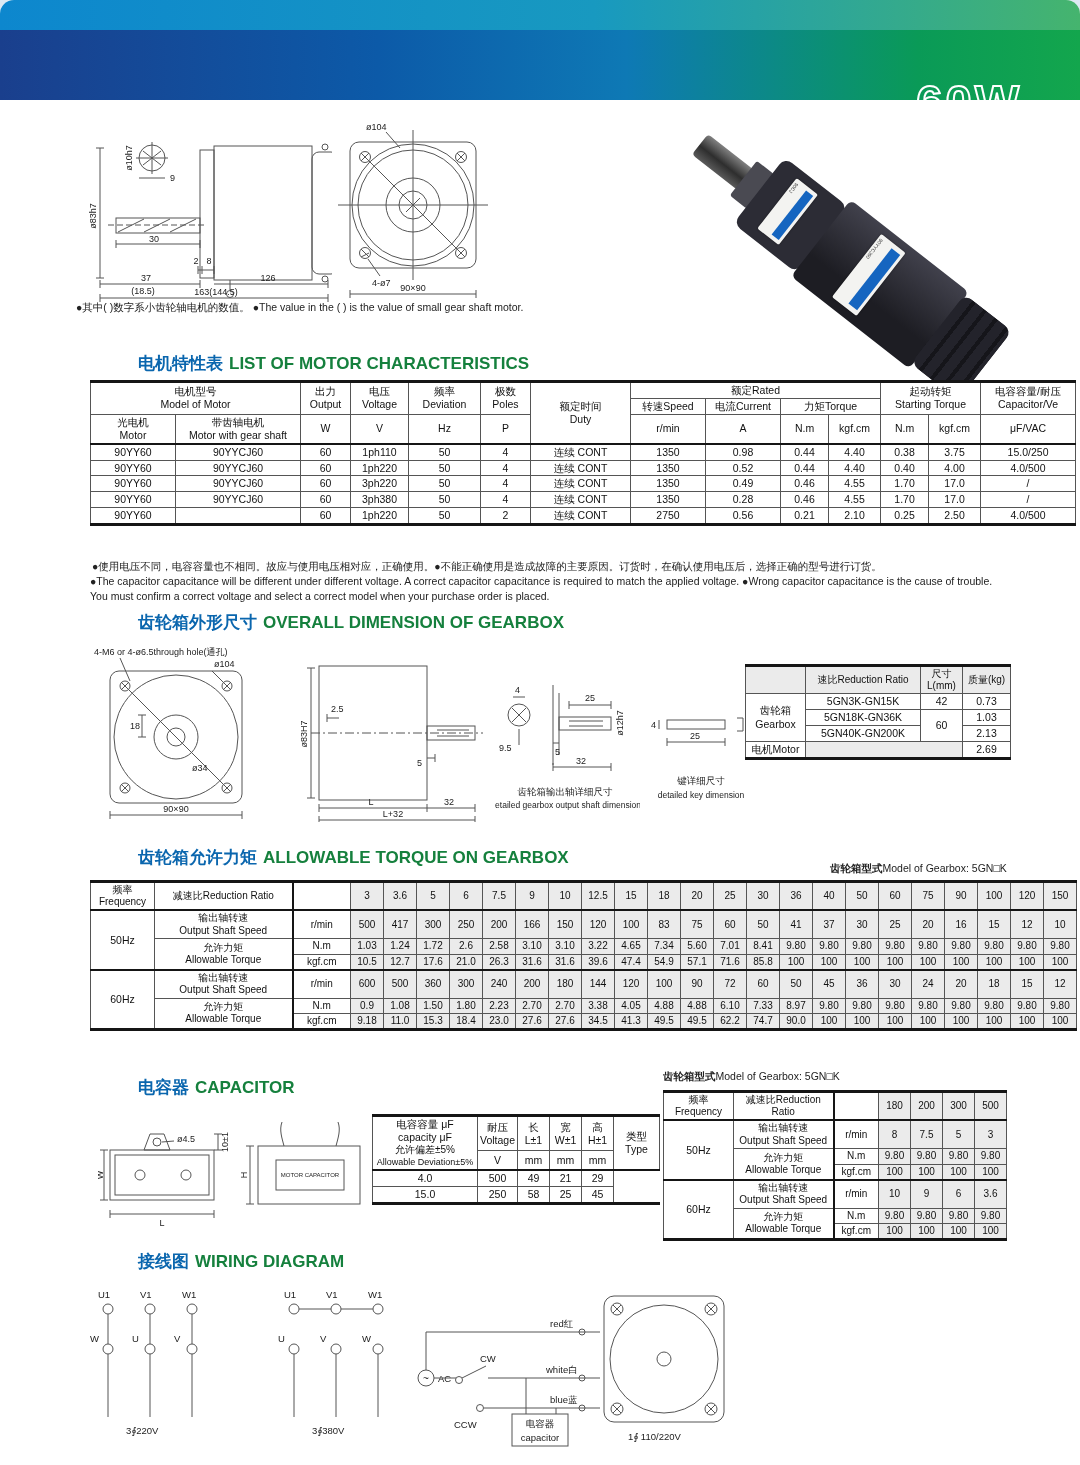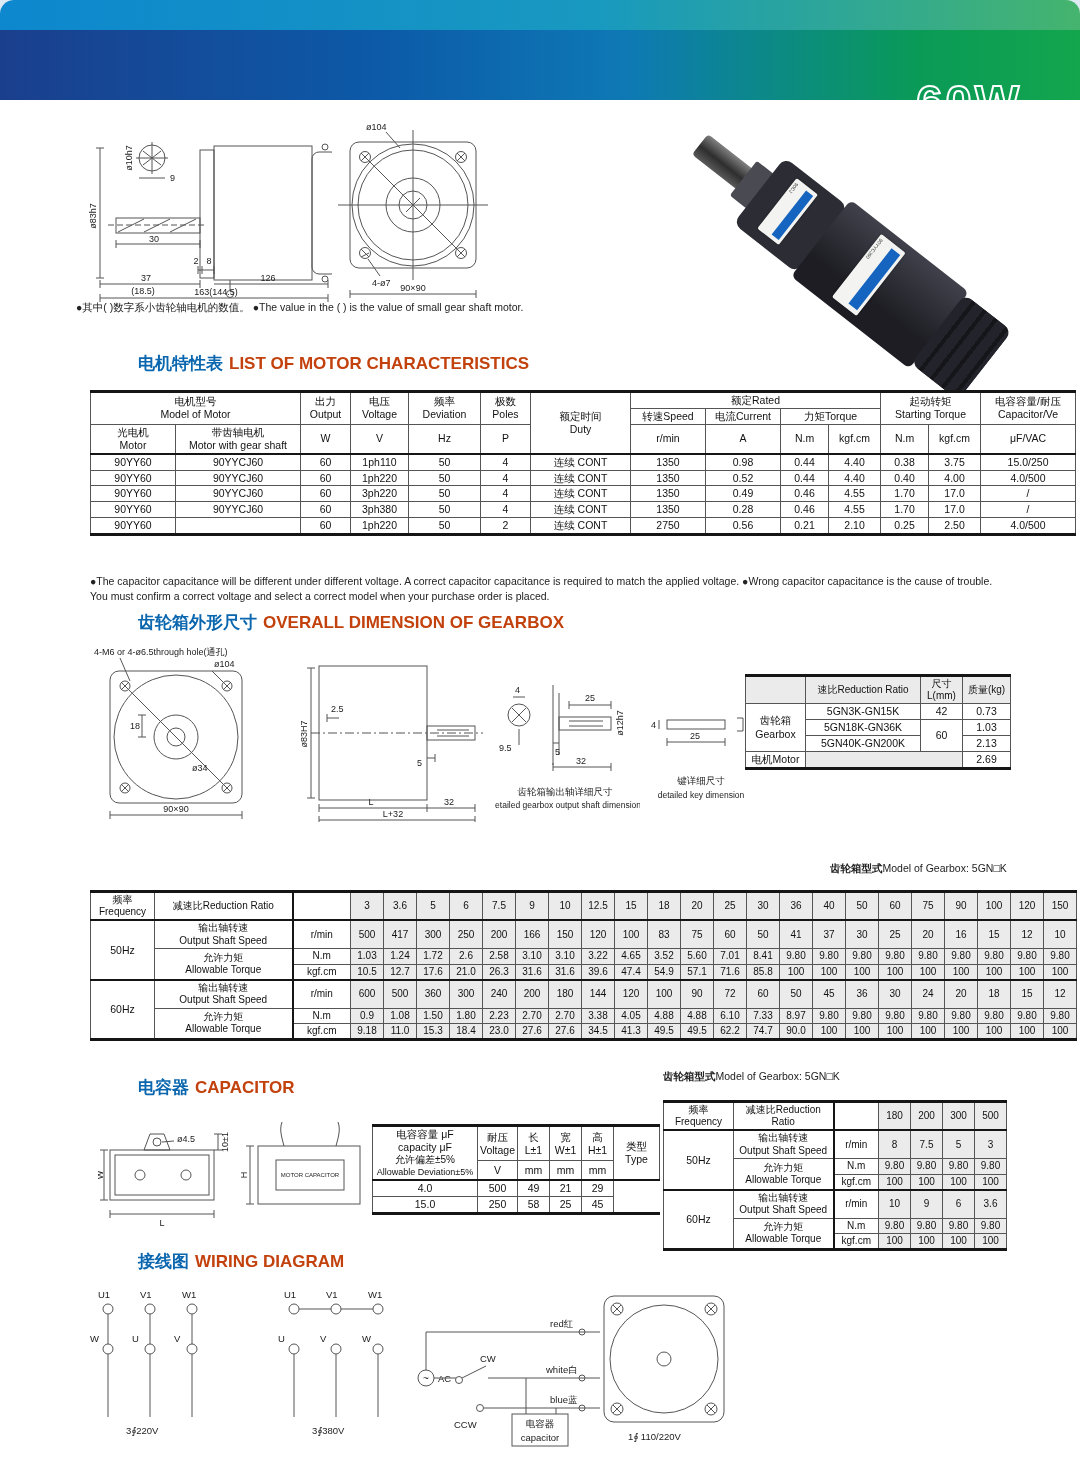--- a/index.html
+++ b/index.html
@@ -11,27 +11,27 @@
   .topstrip{position:absolute;left:0;top:0;width:100%;height:30px;
             background:linear-gradient(90deg,#0d87ce 0%,#1899c0 55%,#45b46e 100%);}
   .band{position:absolute;left:0;top:30px;width:100%;height:70px;
         background:linear-gradient(90deg,#1a3f8d 0%,#0c5aa8 35%,#0e79b5 58%,#0a9a57 85%,#13a64d 100%);}
   .band-title{position:absolute;left:76px;top:70px;color:#fff;font-size:17px;font-weight:bold;letter-spacing:.4px;}
   .band-power{position:absolute;right:58px;top:44px;font-size:47px;font-weight:bold;letter-spacing:3px;
               color:transparent;-webkit-text-stroke:2px #ffffff;}
   
   .sec-title{position:absolute;font-size:17px;font-weight:bold;white-space:nowrap;}
   .sec-title .zh{color:#0a66ae;margin-left:48px;}
-  .sec-title .en{color:#c2410c;margin-left:6px;}
+  .sec-title .en{color:#15803d;margin-left:6px;}
   .note{position:absolute;font-size:10.5px;color:#222;white-space:nowrap;}
   .mini-label{position:absolute;font-size:10.5px;color:#222;white-space:nowrap;}
   .mini-label b{font-weight:bold;}
   
   table.tbl{border-collapse:collapse;table-layout:fixed;background:#fff;
-            border-top:3px solid #151515;border-bottom:3px solid #151515;margin-top:10px;}
+            border-top:3px solid #151515;border-bottom:3px solid #151515;}
   .tbl td{border:1px solid #555;text-align:center;vertical-align:middle;
           padding:1px 2px;font-size:10.5px;color:#111;line-height:1.22;overflow:hidden;}
   .tbl .sm{font-size:10px;}
   .tbl .g{background:#ebebeb;}
   .tbl .bL{border-left:2.2px solid #151515;}
   .tbl .bT{border-top:2.2px solid #151515;}
   .tbl .hline2 div{line-height:1.25;}
   
   svg text{font-family:"Liberation Sans","DejaVu Sans",sans-serif;fill:#222;}
   svg .dim{font-size:9px;}
@@ -334,20 +334,21 @@
           <td>0.56</td>
           <td>0.21</td>
           <td>2.10</td>
           <td>0.25</td>
           <td>2.50</td>
           <td>4.0/500</td>
         </tr>
   </tbody>
     </table>
 
+  <div class="note" style="left:92px;top:560px">●使用电压不同，电容容量也不相同。故应与使用电压相对应，正确使用。●不能正确使用是造成故障的主要原因。订货时，在确认使用电压后，选择正确的型号进行订货。</div>
   <div class="note" style="left:90px;top:575px">●The capacitor capacitance will be different under different voltage. A correct capacitor capacitance is required to match the applied voltage. ●Wrong capacitor capacitance is the cause of trouble.</div>
   <div class="note" style="left:90px;top:590px">You must confirm a correct voltage and select a correct model when your purchase order is placed.</div>
 
   <div class="sec-title" style="left:90px;top:611px">
     <span class="zh">齿轮箱外形尺寸</span><span class="en">OVERALL DIMENSION OF GEARBOX</span>
   </div>
 
   <svg class="abs" style="left:92px;top:645px" width="198" height="178" viewBox="0 0 198 178">
     <text class="dim" x="2" y="10">4-M6 or 4-ø6.5through hole(通孔)</text>
     <line x1="28" y1="13" x2="38" y2="36"></line>
@@ -488,20 +489,23 @@
       <td>2.13</td>
     </tr>
     <tr>
       <td>电机Motor</td>
       <td colspan="2" class="g"></td>
       <td>2.69</td>
     </tr>
   </tbody>
     </table>
 
+  <div class="sec-title" style="left:90px;top:846px">
+    <span class="zh">齿轮箱允许力矩</span><span class="en">ALLOWABLE TORQUE ON GEARBOX</span>
+  </div>
   <div class="mini-label" style="left:830px;top:862px">
     <b>齿轮箱型式</b><span>Model of Gearbox: 5GN□K</span>
   </div>
 
   <table class="tbl abs" style="left:90px;top:880px;width:986px">
     <colgroup>
       <col style="width:64px">
         <col style="width:138px">
         <col style="width:58px">
       <col span="22" style="width:33px">
@@ -572,21 +576,21 @@
       <td class="bL sm">N.m</td>
     <td class="g sm">1.03</td>
           <td class="g sm">1.24</td>
           <td class="g sm">1.72</td>
           <td class="g sm">2.6</td>
           <td class="g sm">2.58</td>
           <td class="g sm">3.10</td>
           <td class="g sm">3.10</td>
           <td class="g sm">3.22</td>
           <td class="g sm">4.65</td>
-          <td class="g sm">3.52</td>
+          <td class="g sm">7.34</td>
           <td class="g sm">5.60</td>
           <td class="g sm">7.01</td>
           <td class="g sm">8.41</td>
           <td class="g sm">9.80</td>
           <td class="g sm">9.80</td>
           <td class="g sm">9.80</td>
           <td class="g sm">9.80</td>
           <td class="g sm">9.80</td>
           <td class="g sm">9.80</td>
           <td class="g sm">9.80</td>

